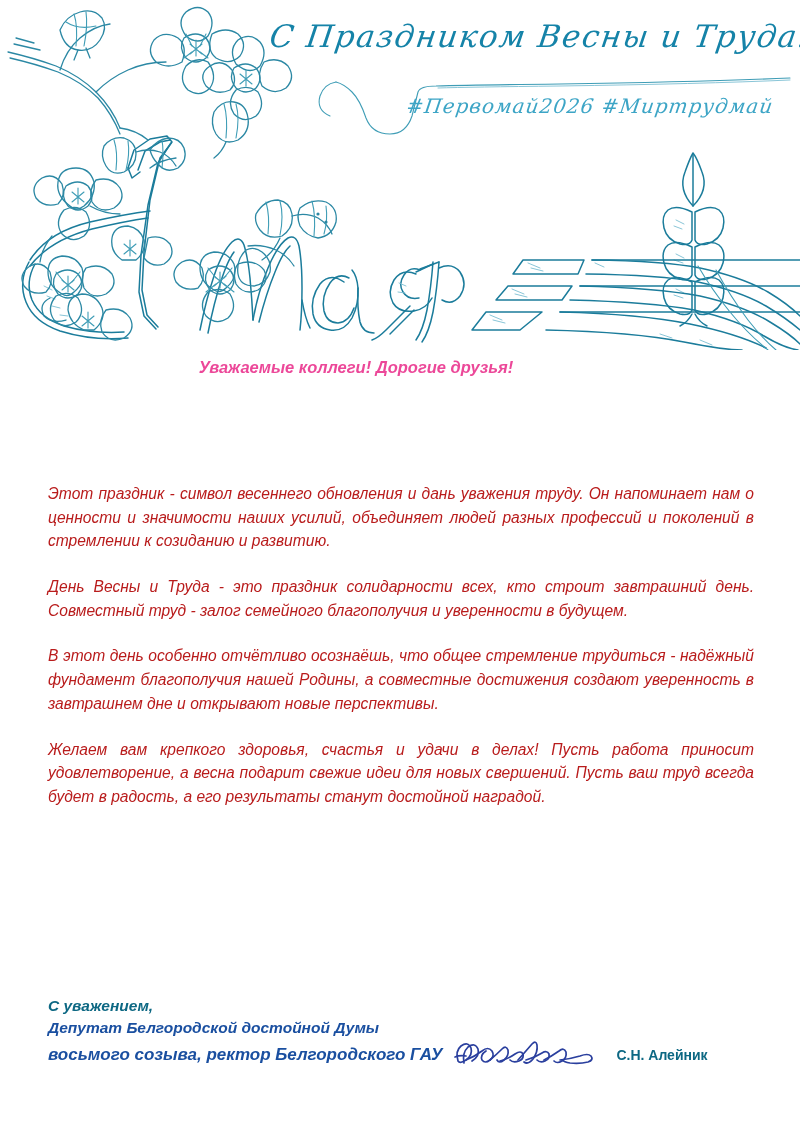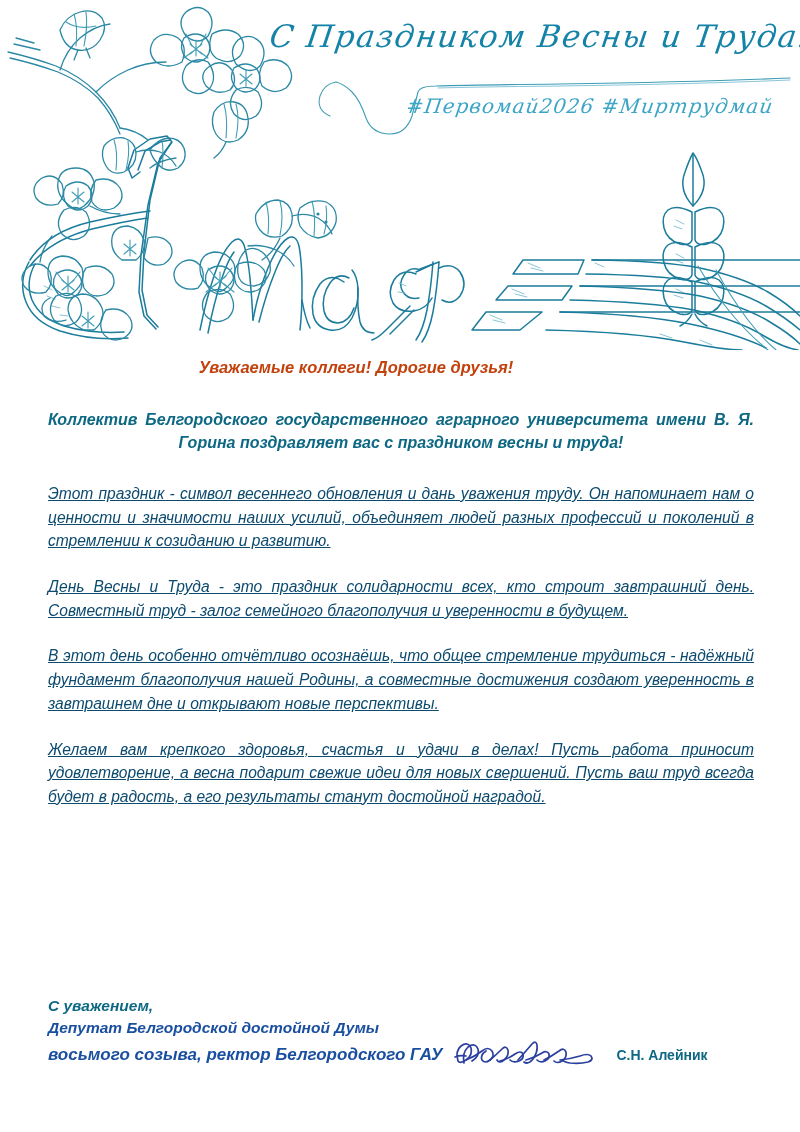--- a/index.html
+++ b/index.html
@@ -65,21 +65,21 @@
   
   .salutation {
     position: absolute;
     left: 0;
     top: 358px;
     width: 712px;
     text-align: center;
     font-size: 16.5px;
     font-weight: bold;
     font-style: italic;
-    color: #c2410c;
+    color: #ec4899;
   }
   .intro {
     position: absolute;
     left: 48px;
     top: 408px;
     width: 706px;
     font-size: 16px;
     font-weight: bold;
     font-style: italic;
     line-height: 1.45;
@@ -87,25 +87,24 @@
     text-align: justify;
     text-align-last: center;
     -moz-text-align-last: center;
   }
 
   .body-copy {
     position: absolute;
     left: 48px;
     top: 482px;
     width: 706px;
-    color: #0c4a6e;
+    color: #b91c1c;
     font-size: 15.6px;
     font-style: italic;
     line-height: 1.52;
-    text-decoration: underline;
   }
   .body-copy p {
     margin: 0 0 22px 0;
     text-align: justify;
     text-align-last: left;
     -moz-text-align-last: left;
   }
   .body-copy p:last-child { margin-bottom: 12px; }
 
   
@@ -382,21 +381,20 @@
       </g>
     </svg>
   </div>
 
   <div class="script-title">С Праздником Весны и Труда!</div>
 
   <div class="script-hashtags">#Первомай2026 #Миртрудмай</div>
 
   <div class="salutation">Уважаемые коллеги! Дорогие друзья!</div>
 
-  <div class="intro">Коллектив Белгородского государственного аграрного университета имени В. Я. Горина поздравляет вас с праздником весны и труда!</div>
 
   <div class="body-copy">
     <p>Этот праздник - символ весеннего обновления и дань уважения труду. Он напоминает нам о ценности и значимости наших усилий, объединяет людей разных профессий и поколений в стремлении к созиданию и развитию.</p>
     <p>День Весны и Труда - это праздник солидарности всех, кто строит завтрашний день. Совместный труд - залог семейного благополучия и уверенности в будущем.</p>
     <p>В этот день особенно отчётливо осознаёшь, что общее стремление трудиться - надёжный фундамент благополучия нашей Родины, а совместные достижения создают уверенность в завтрашнем дне и открывают новые перспективы.</p>
     <p>Желаем вам крепкого здоровья, счастья и удачи в делах! Пусть работа приносит удовлетворение, а весна подарит свежие идеи для новых свершений. Пусть ваш труд всегда будет в радость, а его результаты станут достойной наградой.</p>
   </div>
 
   <div class="sign-block">
     <div class="sign-regards">С уважением,</div>

